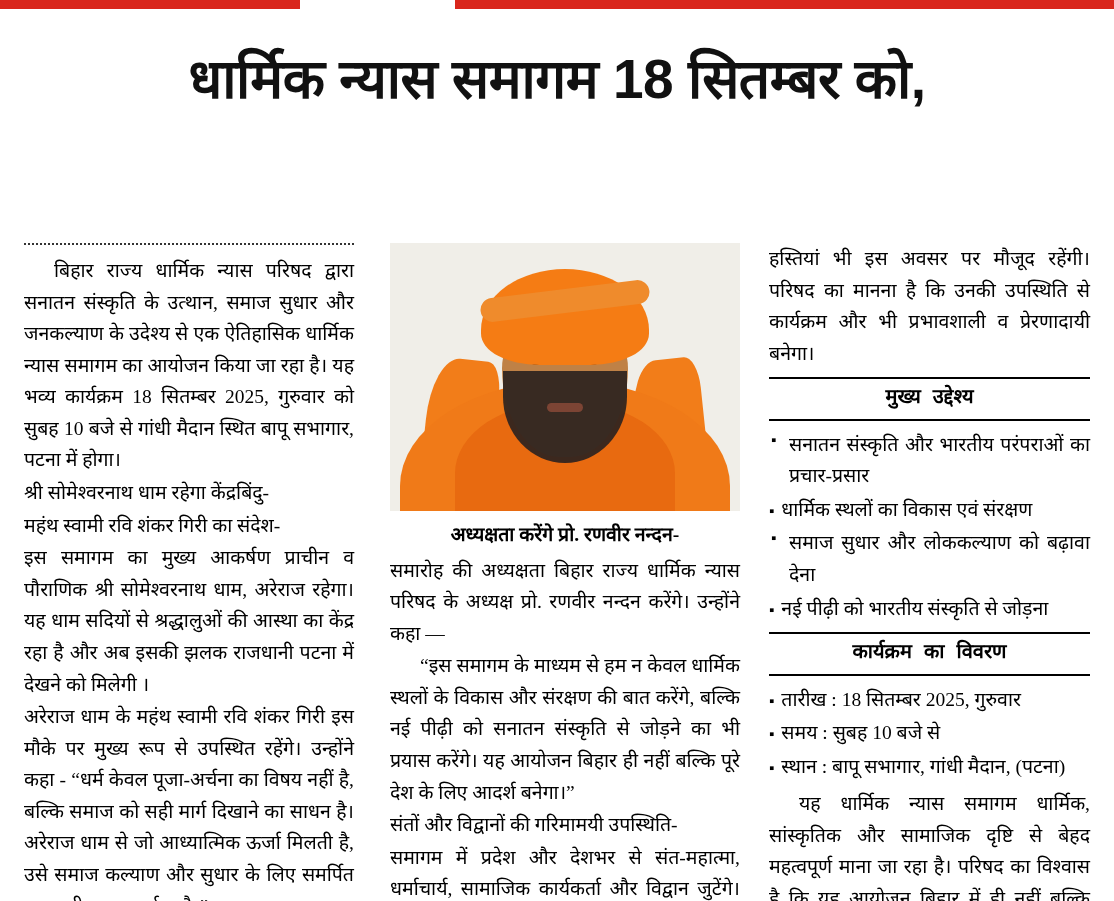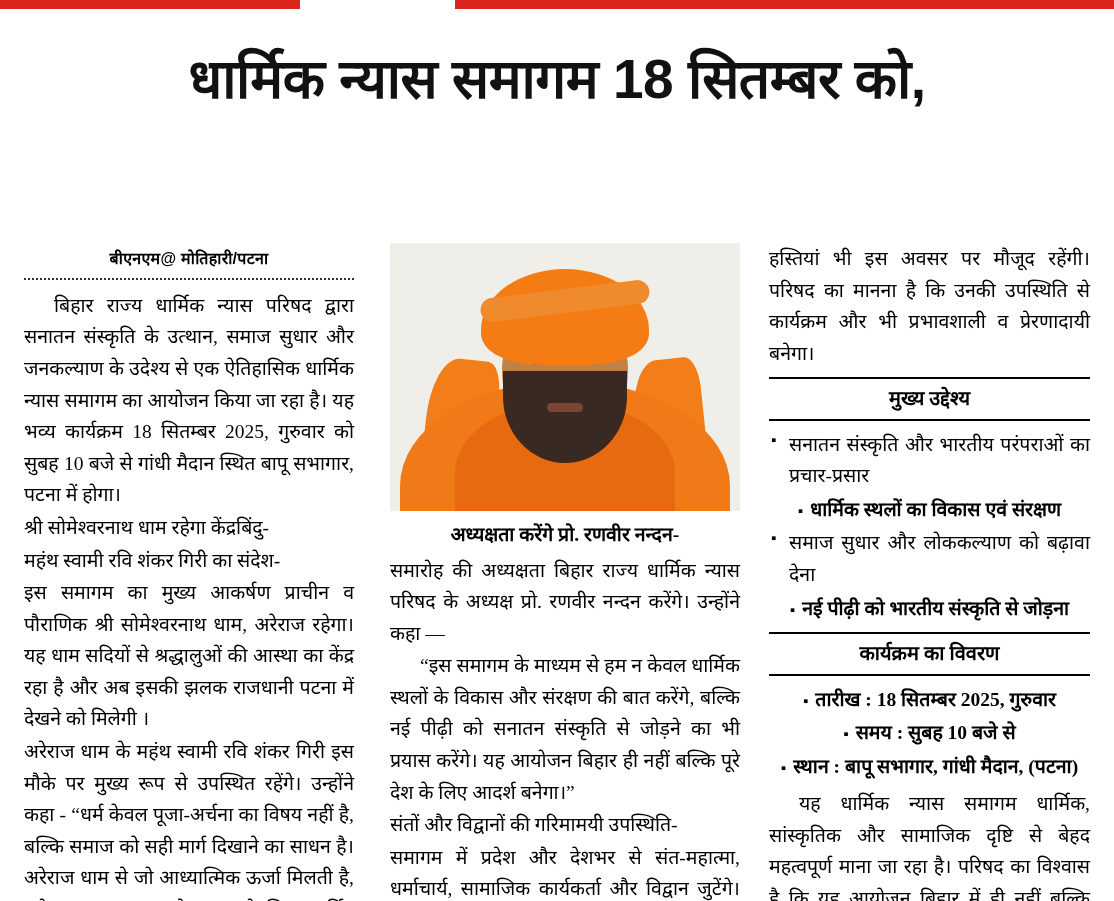--- a/index.html
+++ b/index.html
@@ -209,59 +209,58 @@
     margin: 4px 0 4px 0;
   }
   .box-head {
     text-align: center;
     font-weight: bold;
     font-size: 20px;
     border-top: 2px solid #000;
     border-bottom: 2px solid #000;
     padding: 3px 0 4px 0;
     margin: 8px 0 8px 0;
-    font-family: Liberation Serif, serif;
+    font-family: Liberation Mono, monospace;
   }
   ul.bullets {
     list-style: none;
     margin: 0 0 6px 0;
     padding: 0;
   }
   ul.bullets li {
     position: relative;
     padding-left: 20px;
     margin-bottom: 2px;
     text-align: justify;
   }
   ul.bullets li::before {
     content: "\25AA";
     position: absolute;
     left: 2px;
     top: -1px;
     font-size: 15px;
   }
-  ul.bullets li.center { text-align: center; padding-left: 0; font-weight: bold; }
+  ul.bullets li.center { padding-left: 0; }
   ul.bullets li.center::before { position: static; margin-right: 7px; }
 </style>
 </head>
 <body>
 
 <div class="page">
 
   <div class="top-bar left"></div>
   <div class="top-bar right"></div>
 
   <div class="headline">
     <span class="line">धार्मिक न्यास समागम 18 सितम्बर को,</span>
   </div>
 
   <div class="body-area">
 
     <div class="col col-1">
-      <div class="byline">बीएनएम@ मोतिहारी/पटना</div>
       <div class="dotted-rule"></div>
       <p>बिहार राज्य धार्मिक न्यास परिषद द्वारा सनातन संस्कृति के उत्थान, समाज सुधार और जनकल्याण के उदेश्य से एक ऐतिहासिक धार्मिक न्यास समागम का आयोजन किया जा रहा है। यह भव्य कार्यक्रम 18 सितम्बर 2025, गुरुवार को सुबह 10 बजे से गांधी मैदान स्थित बापू सभागार, पटना में होगा।</p>
       <p class="noindent"><span class="sub-head">श्री सोमेश्वरनाथ धाम रहेगा केंद्रबिंदु-</span></p>
       <p class="noindent"><span class="sub-head">महंथ स्वामी रवि शंकर गिरी का संदेश-</span></p>
       <p class="noindent">इस समागम का मुख्य आकर्षण प्राचीन व पौराणिक श्री सोमेश्वरनाथ धाम, अरेराज रहेगा। यह धाम सदियों से श्रद्धालुओं की आस्था का केंद्र रहा है और अब इसकी झलक राजधानी पटना में देखने को मिलेगी ।</p>
       <p class="noindent">अरेराज धाम के महंथ स्वामी रवि शंकर गिरी इस मौके पर मुख्य रूप से उपस्थित रहेंगे। उन्होंने कहा - “धर्म केवल पूजा-अर्चना का विषय नहीं है, बल्कि समाज को सही मार्ग दिखाने का साधन है। अरेराज धाम से जो आध्यात्मिक ऊर्जा मिलती है, उसे समाज कल्याण और सुधार के लिए समर्पित करना ही हमारा कर्तव्य है।”</p>
     </div>
 
     <div class="col col-2">
       <div class="photo">

